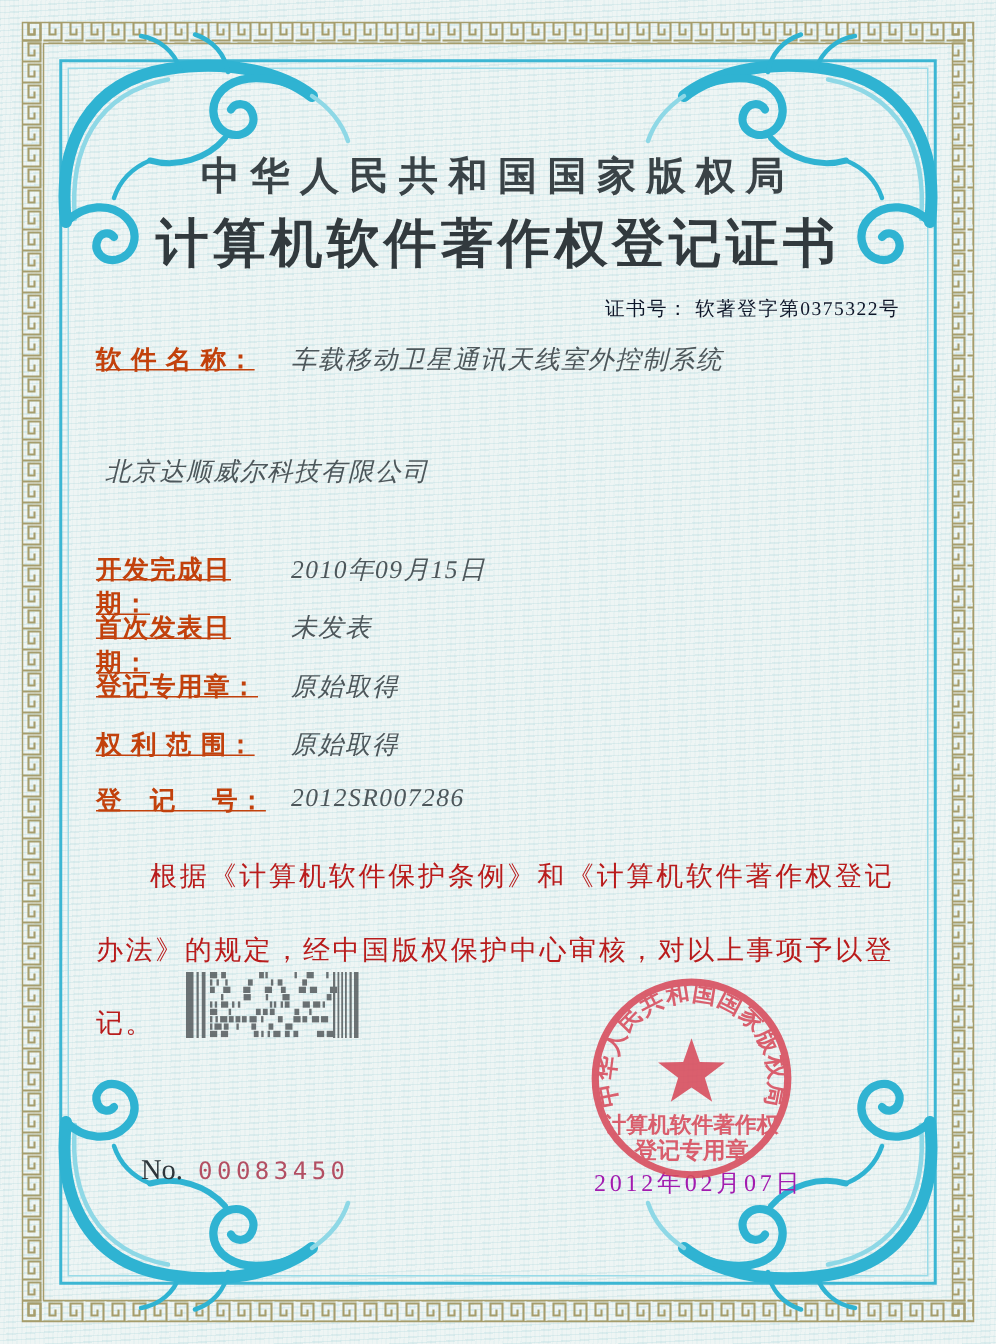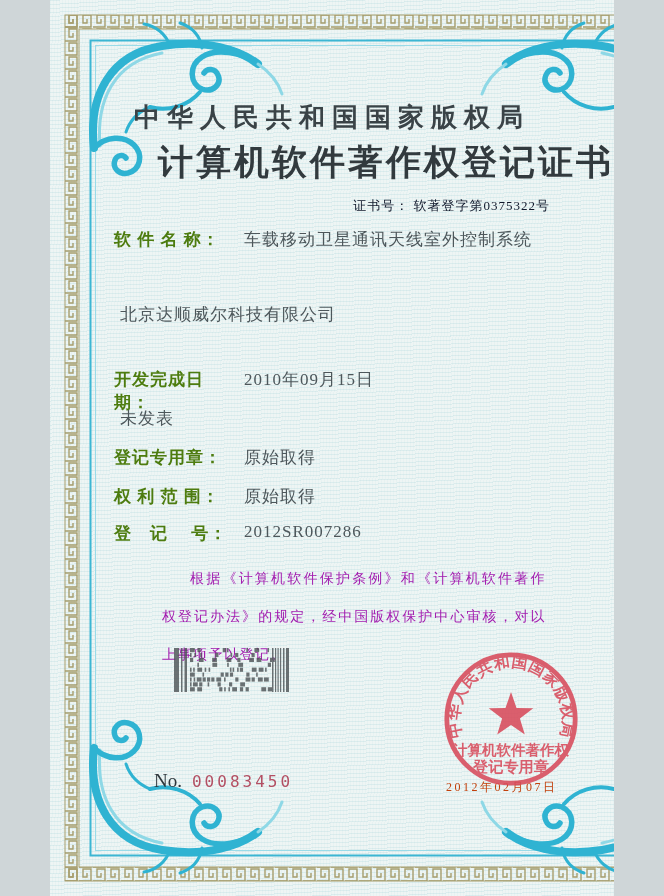--- a/index.html
+++ b/index.html
@@ -1,60 +1,60 @@
 <!DOCTYPE html>
 <html><head>
 <meta charset="utf-8">
 <style>
   html,body{margin:0;padding:0;background:#cfd6d8;}
   .page{
-    position:relative;width:564px;height:896px;margin:0 auto;
+    position:relative;width:664px;height:896px;margin:0 auto;
     background:#eef5f4;overflow:hidden;
     font-family:"Liberation Serif","DejaVu Serif",serif;
   }
   
   .page::before{
     content:"";position:absolute;inset:0;z-index:0;pointer-events:none;
     background:
       repeating-linear-gradient(177deg, rgba(120,190,200,.16) 0 1px, transparent 1px 4px),
       repeating-linear-gradient(92deg, rgba(140,200,210,.08) 0 1px, transparent 1px 3px);
   }
   .border-svg{position:absolute;inset:0;z-index:1;}
   .content{position:absolute;inset:0;z-index:5;}
 
   .title-authority{
     position:absolute;top:100px;left:0;width:100%;text-align:center;
     font-size:26px;font-weight:bold;color:#3a4347;letter-spacing:7px;
   }
   .title-cert{
-    position:absolute;top:139px;left:0;width:100%;text-align:right;
+    position:absolute;top:139px;left:0;width:100%;text-align:center;
     font-size:35px;font-weight:bold;color:#323a3e;letter-spacing:3px;
   }
   .certno{
     position:absolute;top:197px;right:64px;
     font-size:13px;color:#0f172a;letter-spacing:1px;
   }
   .row{position:absolute;left:64px;display:flex;align-items:flex-start;
     font-size:17px;color:#4d575b;letter-spacing:1px;}
   .row .lbl{width:124px;flex:none;font-weight:bold;color:#49535七;}
-  .row .lbl{color:#4d7c0f;}
-  .row .val{margin-left:6px;white-space:nowrap;}
+  .row .lbl{color:#c2410c;text-decoration:underline;}
+  .row .val{margin-left:6px;white-space:nowrap;font-style:italic;}
   .row .ver{display:block;margin-left:6px;}
   .statement{
     position:absolute;top:560px;left:64px;right:68px;
-    font-size:14px;line-height:2.72;color:#a21caf;
-    letter-spacing:1.5px;text-indent:2em;text-align:justify;margin-left:48px;
+    font-size:18px;line-height:2.72;color:#b91c1c;
+    letter-spacing:1.5px;text-indent:2em;text-align:justify;
   }
   .barcode{position:absolute;left:124px;top:648px;width:122px;height:44px;opacity:.8;}
   .seal-date{
     position:absolute;left:396px;top:779px;z-index:3;
-    font-size:12px;color:#c2410c;letter-spacing:2.5px;
+    font-size:16px;color:#a21caf;letter-spacing:2.5px;
   }
   .seal{position:absolute;left:392px;top:650px;width:138px;height:138px;z-index:4;opacity:.87;}
-  .serial{position:absolute;left:104px;top:770px;font-size:19px;color:#2e363b;z-index:3;}
+  .serial{position:absolute;left:94px;top:770px;font-size:19px;color:#2e363b;z-index:3;}
   .serial .num{
     font-family:"DejaVu Sans Mono",monospace;font-size:16px;color:#b34f63;
     letter-spacing:3px;margin-left:10px;
   }
 </style>
 </head>
 <body>
 
 <div class="page">
 
@@ -110,20 +110,21 @@
     <div class="row" style="top:303px">
       <span class="val">北京达顺威尔科技有限公司</span>
     </div>
 
     <div class="row" style="top:368px">
       <span class="lbl">开发完成日期：</span>
       <span class="val">2010年09月15日</span>
     </div>
 
     <div class="row" style="top:407px">
+      <span class="lbl">首次发表日期：</span>
       <span class="val">未发表</span>
     </div>
 
     <div class="row" style="top:446px">
       <span class="lbl">登记专用章：</span>
       <span class="val">原始取得</span>
     </div>
 
     <div class="row" style="top:485px">
       <span class="lbl">权 利 范 围：</span>

